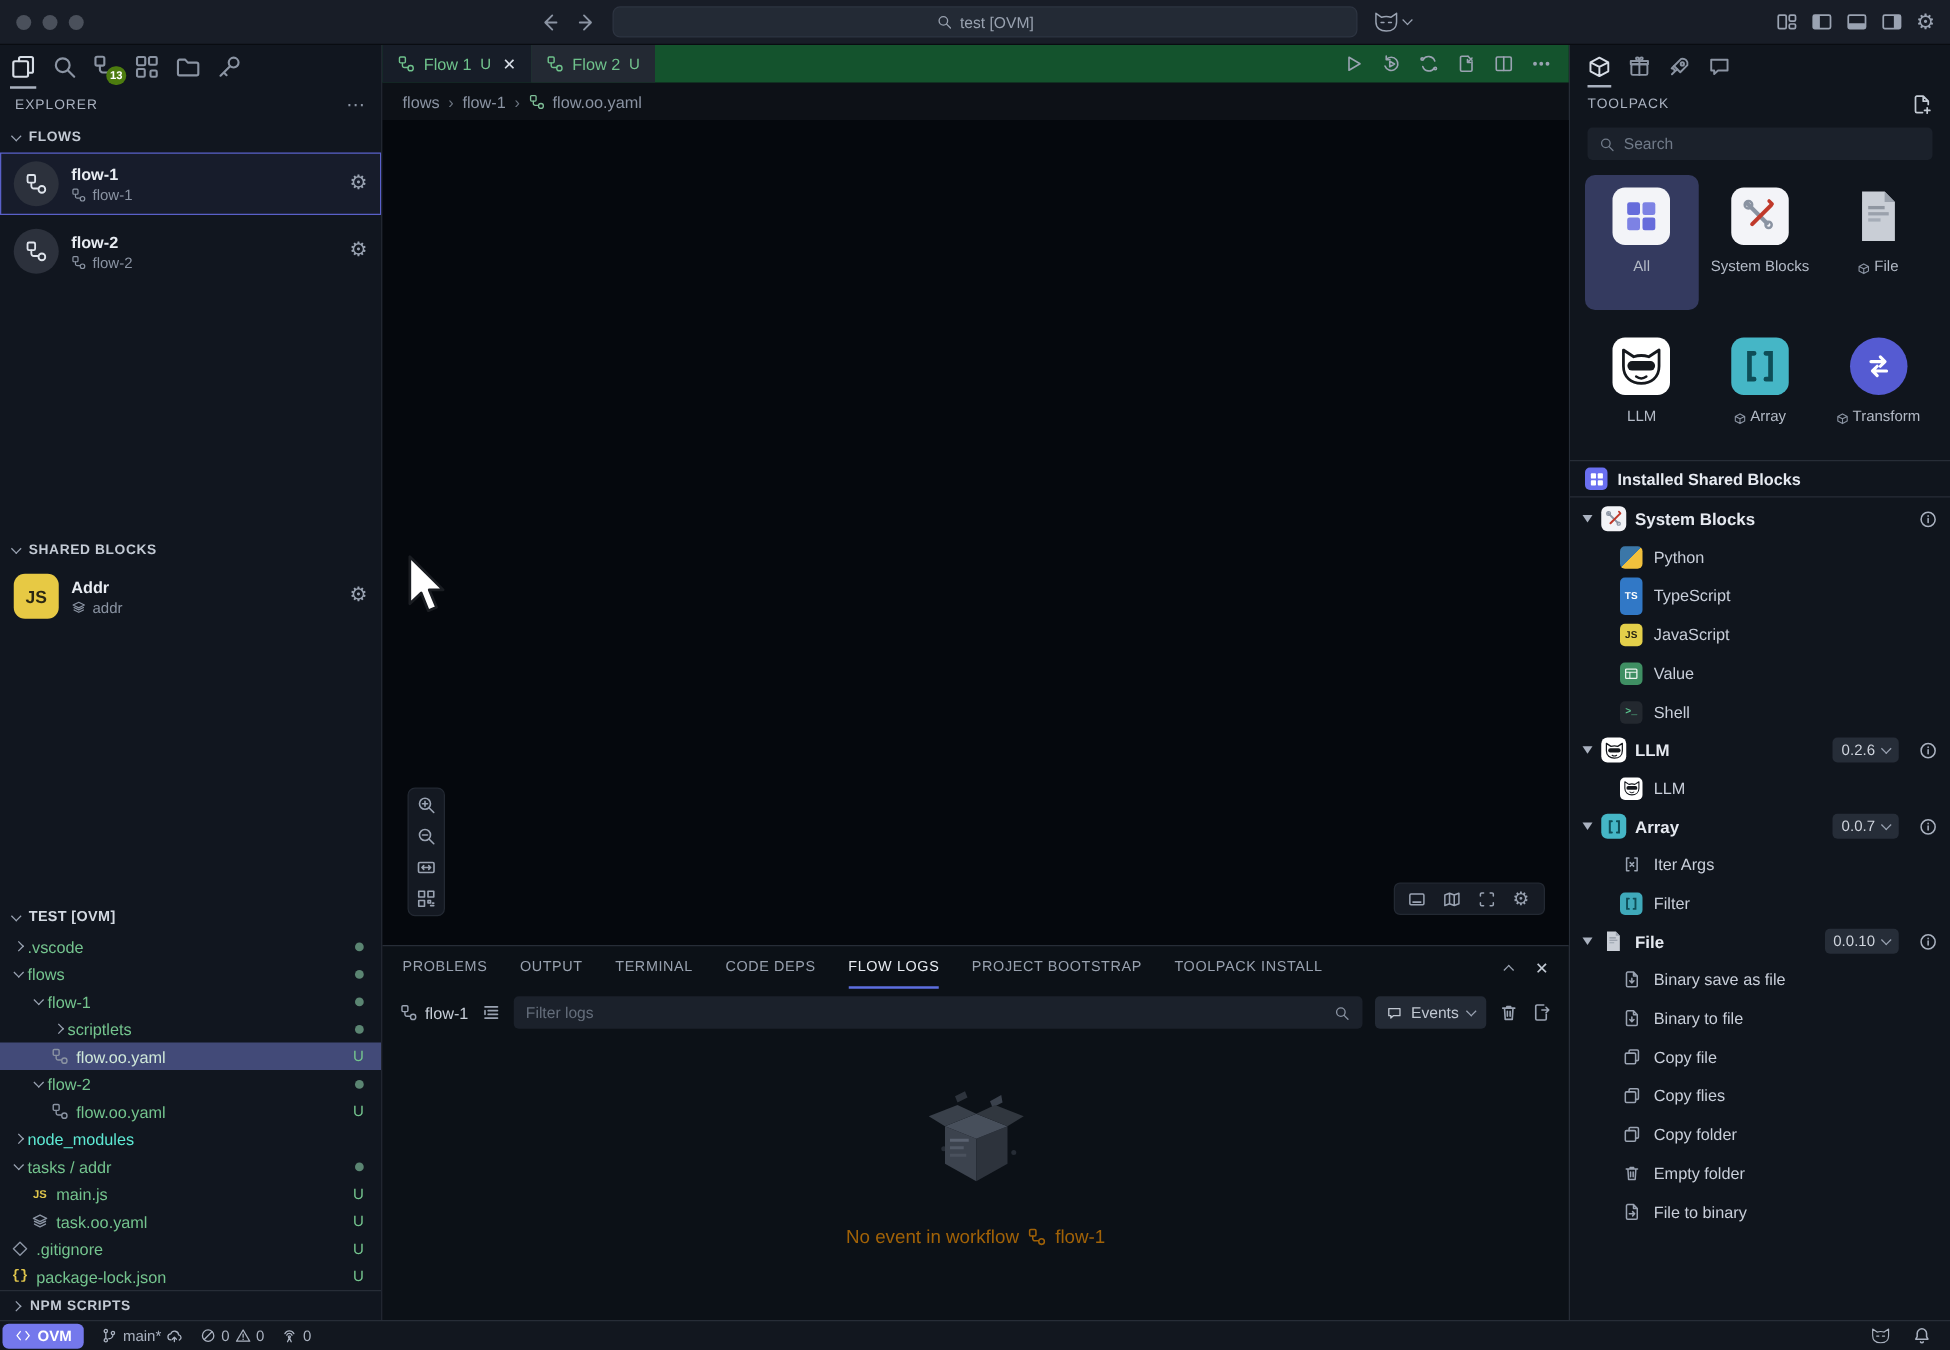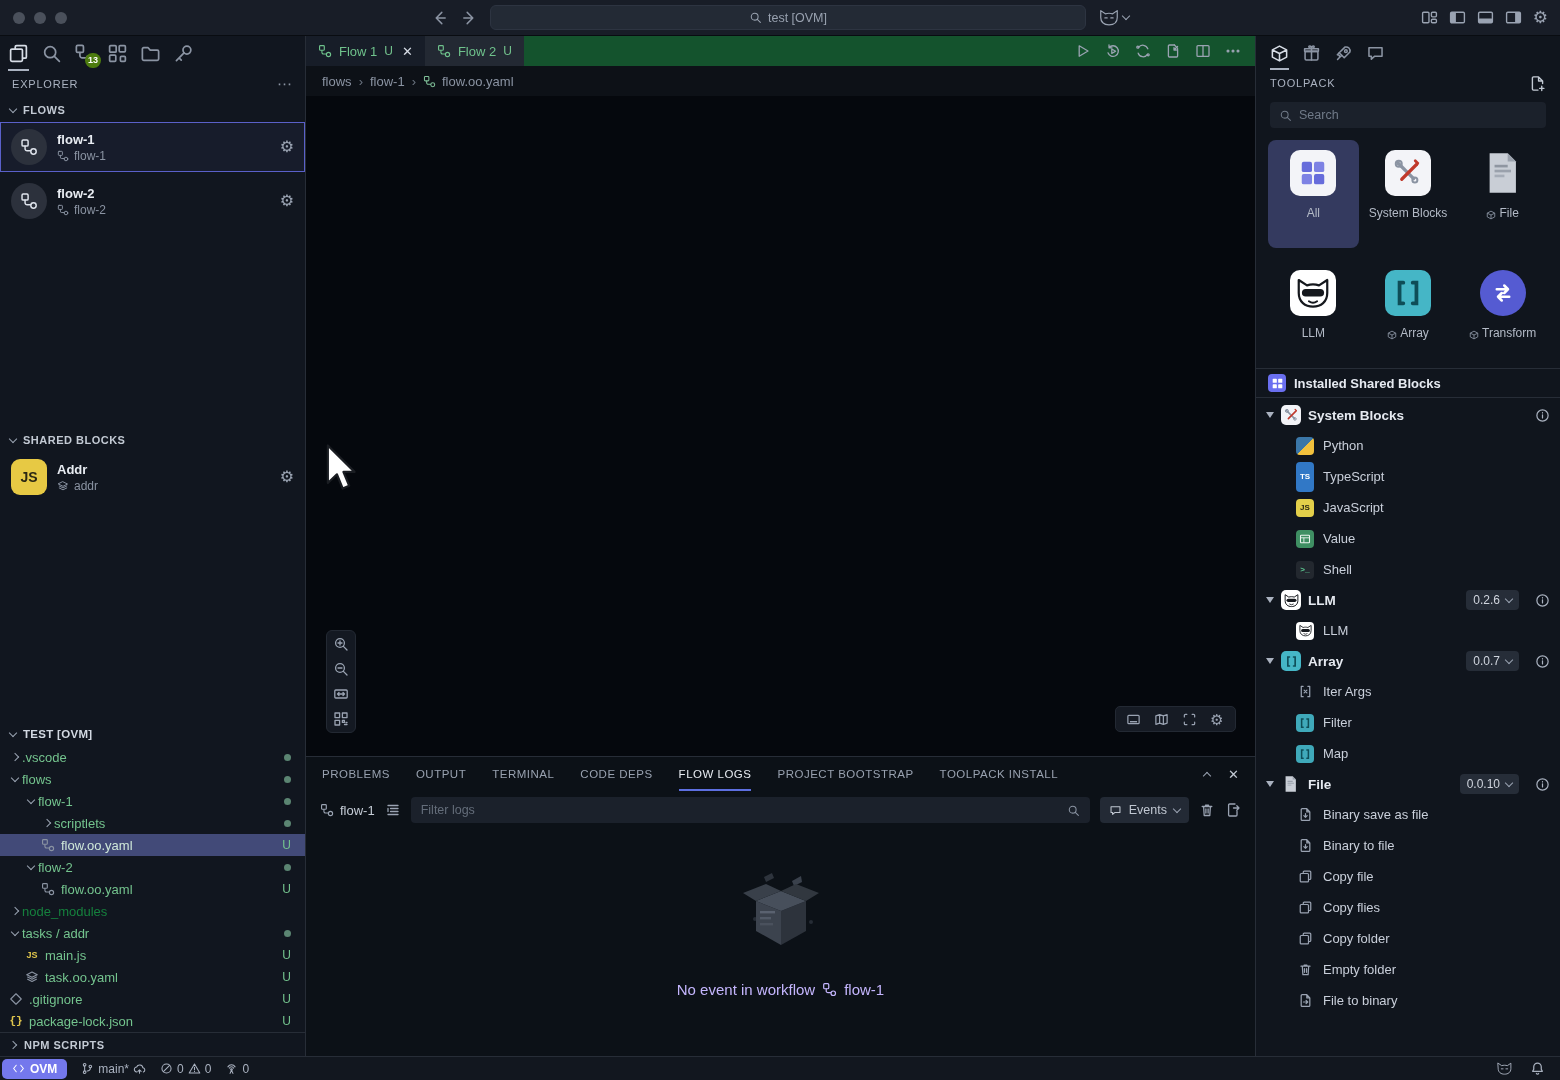--- a/index.html
+++ b/index.html
@@ -66,21 +66,21 @@
   .sp1 { flex:0 0 202px; } .sp2 { flex:0 0 220px; }
   .treehead { flex:0 0 24px; display:flex; align-items:center; gap:7px; padding:0 10px;
     font-size:11.5px; font-weight:bold; color:#d3d9e2; letter-spacing:.3px; }
   .treebody { flex:1 1 auto; min-height:0; overflow:hidden; }
   .trow { height:22px; display:flex; align-items:center; font-size:13px; position:relative; padding-right:14px; }
   .trow.sel { background:#424a78; }
   .tr-chev { width:14px; display:flex; justify-content:center; }
   .tr-icon { width:16px; height:16px; margin-right:5px; display:flex; align-items:center;
     justify-content:center; color:#8a93a2; }
   .tr-icon .ic { width:14px; height:14px; }
-  .tr-label.green { color:#74c48e; } .tr-label.gray { color:#15803d; }
+  .tr-label.green { color:#74c48e; } .tr-label.gray { color:#5eead4; }
   .trow.sel .tr-label.green { color:#cfe8d9; }
   .tr-badge { margin-left:auto; font-size:12px; color:#74c48e; }
   .tr-badge .dot { width:7px; height:7px; border-radius:50%; background:#5b8572; display:block; }
   .braces { color:#e0c64c; font-size:11px; font-weight:bold; font-family:"Liberation Mono", monospace; }
   .jsmini { width:14px; height:14px; background:transparent; color:#e0c64c; font-size:9px;
     font-weight:bold; display:flex; align-items:center; justify-content:center; }
   .npmrow { flex:0 0 24px; border-top:1px solid #272d37; display:flex; align-items:center; gap:8px;
     padding:0 10px; font-size:11px; font-weight:bold; color:#c3cad4; letter-spacing:.5px; }
 
   
@@ -127,21 +127,21 @@
   .filterwrap input { flex:1; background:transparent; border:none; outline:none; color:#c7cdd8;
     font-size:12.5px; font-family:inherit; }
   .filterwrap input::placeholder { color:#646d7a; }
   .filterwrap .ic { width:13px; height:13px; color:#8a93a2; }
   .events { height:26px; background:#232a35; border-radius:4px; display:flex; align-items:center;
     gap:7px; padding:0 9px; font-size:12.5px; color:#c0c7d1; }
   .events .ic { width:13px; height:13px; }
   .pt-icon { width:16px; height:16px; color:#9aa3b2; }
   .pbody { flex:1; display:flex; flex-direction:column; align-items:center; }
   .emptybox { margin-top:38px; width:110px; height:86px; }
-  .emptytext { margin-top:28px; display:flex; align-items:center; gap:7px; font-size:15px; color:#c4b5fd; }
+  .emptytext { margin-top:28px; display:flex; align-items:center; gap:7px; font-size:15px; color:#a16207; }
   .emptytext .ic { width:15px; height:15px; }
 
   
   .rightbar { flex:0 0 305px; background:#10151d; border-left:1px solid #272d37;
     display:flex; flex-direction:column; overflow:hidden; }
   .actrow2 { flex:0 0 34px; display:flex; align-items:center; gap:13px; padding-left:14px; color:#8b94a3; }
   .tp-head { flex:0 0 26px; display:flex; align-items:center; padding:0 14px; color:#aab2c0;
     font-size:11px; letter-spacing:.8px; }
   .tp-new { margin-left:auto; width:17px; height:17px; color:#c3cad4; }
   .tp-searchrow { flex:0 0 40px; padding:6px 14px; }
@@ -1002,30 +1002,20 @@
           <div class="gitem">
             <span class="gi-ic">
               <span style="width:18px;height:18px;border-radius:4px;display:flex;align-items:center;justify-content:center;background:#3fa9ba">
                 <svg viewBox="0 0 16 16" style="width:12px;height:12px">
                   <path d="M5.5 2.5 H3.5 v11 h2 M10.5 2.5 h2 v11 h-2" fill="none" stroke="#0e4d57" stroke-width="2" stroke-linecap="round"></path>
                 </svg>
               </span>
             </span>
             <span class="gi-label">Filter</span>
           </div>
-          <div class="gitem">
-            <span class="gi-ic">
-              <span style="width:18px;height:18px;border-radius:4px;display:flex;align-items:center;justify-content:center;background:#3fa9ba">
-                <svg viewBox="0 0 16 16" style="width:12px;height:12px">
-                  <path d="M5.5 2.5 H3.5 v11 h2 M10.5 2.5 h2 v11 h-2" fill="none" stroke="#0e4d57" stroke-width="2" stroke-linecap="round"></path>
-                </svg>
-              </span>
-            </span>
-            <span class="gi-label">Map</span>
-          </div>
           <div class="ghead">
             <span class="gtri"></span>
             <span class="ghead-ic">
               <svg viewBox="0 0 24 28" style="width:15.48px;height:18px">
                 <path d="M4 2 h11 l5 5 v19 H4 Z" fill="#c9ced6"></path>
                 <path d="M15 2 v5 h5 Z" fill="#9aa1ac"></path>
                 <rect x="7" y="9" width="8" height="1.6" fill="#8f96a1"></rect>
                 <rect x="7" y="12" width="10" height="1.6" fill="#9aa1ac"></rect>
                 <rect x="7" y="15" width="6" height="1.6" fill="#a5acb7"></rect>
               </svg>

